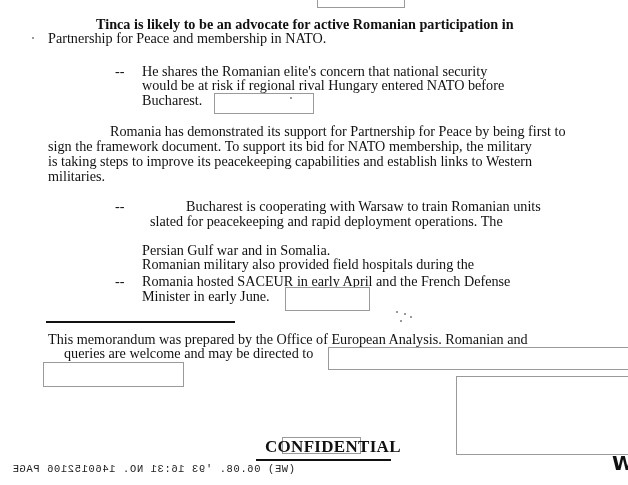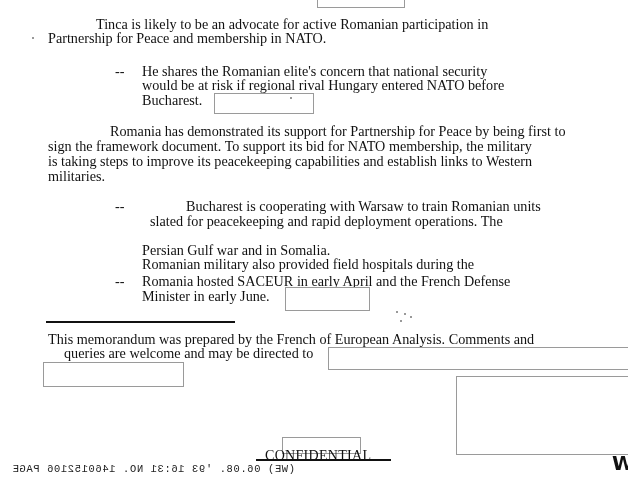--- a/index.html
+++ b/index.html
@@ -68,21 +68,21 @@
       height: 2px;
       background: #777;
       border-radius: 1px;
     }
   </style>
 </head>
 <body>
 
 <div class="redact" style="left:317px; top:-2px; width:88px; height:10px;"></div>
 
-<div class="line" style="left:96px; top:17px;">Tinca is likely to be an advocate for active Romanian participation in</div>
+<div class="line" style="left:96px; top:17px;font-weight:bold;">Tinca is likely to be an advocate for active Romanian participation in</div>
 <div class="line" style="left:48px; top:31px;">Partnership for Peace and membership in NATO.</div>
 
 <div class="dash" style="left:115px; top:64px;">--</div>
 <div class="line" style="left:142px; top:64px;">He shares the Romanian elite's concern that national security</div>
 <div class="line" style="left:142px; top:78px;">would be at risk if regional rival Hungary entered NATO before</div>
 <div class="line" style="left:142px; top:93px;">Bucharest.</div>
 <div class="redact" style="left:214px; top:93px; width:100px; height:21px;"></div>
 
 <div class="line" style="left:110px; top:124px;">Romania has demonstrated its support for Partnership for Peace by being first to</div>
 <div class="line" style="left:48px; top:139px;">sign the framework document.  To support its bid for NATO membership, the military</div>
@@ -95,29 +95,29 @@
 <div class="line" style="left:142px; top:229px;margin-top:28px;">Romanian military also provided field hospitals during the</div>
 <div class="line" style="left:142px; top:243px;">Persian Gulf war and in Somalia.</div>
 
 <div class="dash" style="left:115px; top:274px;">--</div>
 <div class="line" style="left:142px; top:274px;">Romania hosted SACEUR in early April and the French Defense</div>
 <div class="line" style="left:142px; top:289px;">Minister in early June.</div>
 <div class="redact" style="left:285px; top:287px; width:85px; height:24px;"></div>
 
 <div class="rule" style="left:46px; top:321px; width:189px;"></div>
 
-<div class="line" style="left:48px; top:332px;">This memorandum was prepared by the French of European Analysis.  Comments and</div>
+<div class="line" style="left:48px; top:332px;">This memorandum was prepared by the Office of European Analysis.  Romanian and</div>
 <div class="line" style="left:48px; top:346px;margin-left:16px;">queries are welcome and may be directed to</div>
 <div class="redact" style="left:328px; top:347px; width:310px; height:23px;"></div>
 <div class="redact" style="left:43px; top:362px; width:141px; height:25px;"></div>
 
 <div class="redact" style="left:456px; top:376px; width:180px; height:79px;"></div>
 
 <div class="redact" style="left:282px; top:437px; width:79px; height:17px;"></div>
-<div class="confidential" style="left:265px; top:449px; font-size:14px; font-weight:normal; letter-spacing:0.3px;">CONFIDENTIAL</div>
+<div class="confidential" style="left:265px; top:440px; font-size:17px; font-weight:bold; letter-spacing:0.3px;">CONFIDENTIAL</div>
 <div class="strike" style="left:256px; top:459px; width:135px;"></div>
 
 <div class="fax" style="left:12px; top:462px;">(WE) 06.08. '93 16:31  NO. 1460152106 PAGE</div>
 
 <div class="handmark" style="left:612px; top:456px;">W</div>
 
 <div class="speck" style="left:32px; top:37px;"></div>
 <div class="speck" style="left:396px; top:311px;"></div>
 <div class="speck" style="left:404px; top:313px;"></div>
 <div class="speck" style="left:410px; top:316px;"></div>

